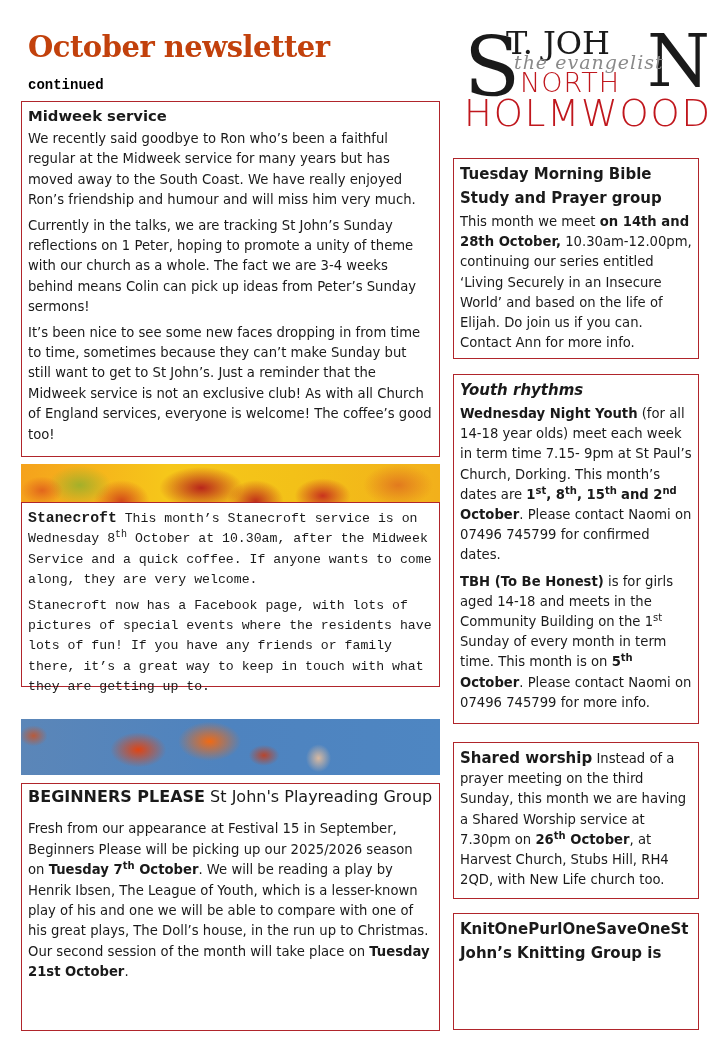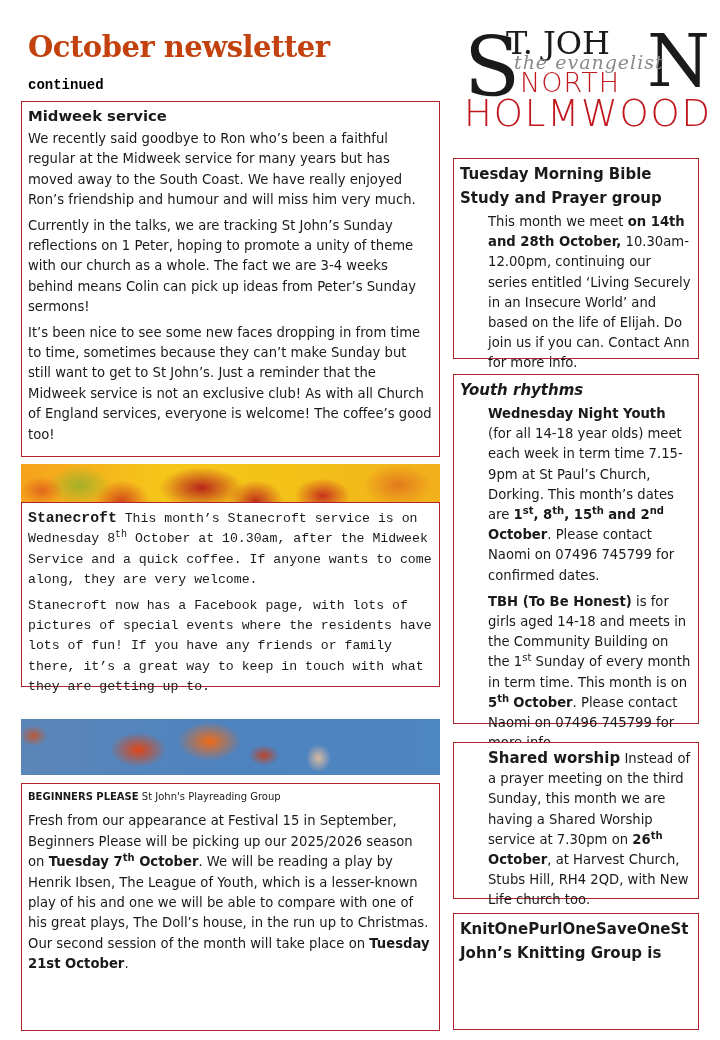--- a/index.html
+++ b/index.html
@@ -4,21 +4,21 @@
   <style>
     * { box-sizing: border-box; margin: 0; padding: 0; }
     html, body { width: 720px; height: 1040px; background: #ffffff; overflow: hidden; }
     body { position: relative; font-family: "DejaVu Sans", sans-serif; color: #1a1a1a; }
     .title { position: absolute; left: 28px; top: 30px; font-family: "DejaVu Serif", serif; font-weight: bold; font-size: 29px; letter-spacing: -0.5px; color: #c2410c; }
     .subtitle { position: absolute; left: 28px; top: 77px; font-family: Liberation Mono, monospace; font-weight: bold; font-size: 14px; color: #000; }
     .box { position: absolute; border: 1.5px solid #b0252b; padding: 3px 6px 12px 6px; background: #fff; }
     .box p { font-size: 13.2px; line-height: 20.4px; margin-bottom: 5px; }
     .box p:last-child { margin-bottom: 0; }
     .box h2 { font-size: 14.8px; font-weight: bold; line-height: 22px; margin-bottom: 2px; }
-    .rbox p { font-size: 13.2px; line-height: 20.2px; margin-left: 28px; }
+    .rbox p { font-size: 13.2px; line-height: 20.2px; }
     .rbox h2 { font-size: 15px; line-height: 24px; }
     b { font-weight: bold; }
     sup { font-size: 10px; line-height: 0; vertical-align: 5px; font-weight: bold; }
     a { color: #2a5bb8; text-decoration: underline; }
     .img-banner { position: absolute; overflow: hidden; }
     .leaves { background:
       radial-gradient(ellipse 30px 20px at 5% 50%, #e2661c 0%, transparent 70%),
       radial-gradient(ellipse 45px 28px at 14% 40%, #a3b02a 0%, transparent 70%),
       radial-gradient(ellipse 40px 30px at 24% 70%, #d44a18 0%, transparent 70%),
       radial-gradient(ellipse 60px 30px at 43% 45%, #b9261b 0%, transparent 70%),
@@ -60,21 +60,21 @@
 <div class="img-banner leaves" style="left:21px; top:464px; width:419px; height:53px;"></div>
 
 <div class="box" style="left:21px; top:502px; width:419px; height:185px;font-family:Liberation Mono, monospace;">
   <p style="margin-top:2px;"><b style="font-size:14.8px;">Stanecroft</b><span> This month’s Stanecroft service is on Wednesday 8</span><sup style="font-weight:normal;">th</sup><span> October at 10.30am, after the Midweek Service and a quick coffee. If anyone wants to come along, they are very welcome.</span></p>
   <p>Stanecroft now has a Facebook page, with lots of pictures of special events where the residents have lots of fun! If you have any friends or family there, it’s a great way to keep in touch with what they are getting up to.</p>
 </div>
 
 <div class="img-banner sky" style="left:21px; top:719px; width:419px; height:56px;"></div>
 
 <div class="box" style="left:21px; top:783px; width:419px; height:248px;">
-  <p style="margin-bottom:4px; font-size:10px;"><b>BEGINNERS PLEASE</b><span> St John's Playreading Group</span></p>
+  <p style="margin-bottom:12px; font-size:16px;"><b>BEGINNERS PLEASE</b><span> St John's Playreading Group</span></p>
   <p><span>Fresh from our appearance at Festival 15 in September, Beginners Please will be picking up our 2025/2026 season on </span><b>Tuesday 7</b><sup>th</sup><b> October</b><span>. We will be reading a play by Henrik Ibsen, The League of Youth, which is a lesser-known play of his and one we will be able to compare with one of his great plays, The Doll’s house, in the run up to Christmas. Our second session of the month will take place on </span><b>Tuesday 21st October</b><span>.</span></p>
 </div>
 
 <div class="box rbox" style="left:453px; top:158px; width:246px; height:201px;">
   <h2>Tuesday Morning Bible Study and Prayer group</h2>
   <p><span>This month we meet </span><b>on 14th and 28th October,</b><span> 10.30am-12.00pm, continuing our series entitled ‘Living Securely in an Insecure World’ and based on the life of Elijah. Do join us if you can. Contact Ann for more info.</span></p>
 </div>
 
 <div class="box rbox" style="left:453px; top:374px; width:246px; height:350px;">
   <h2 style="font-style:italic;">Youth rhythms</h2>

